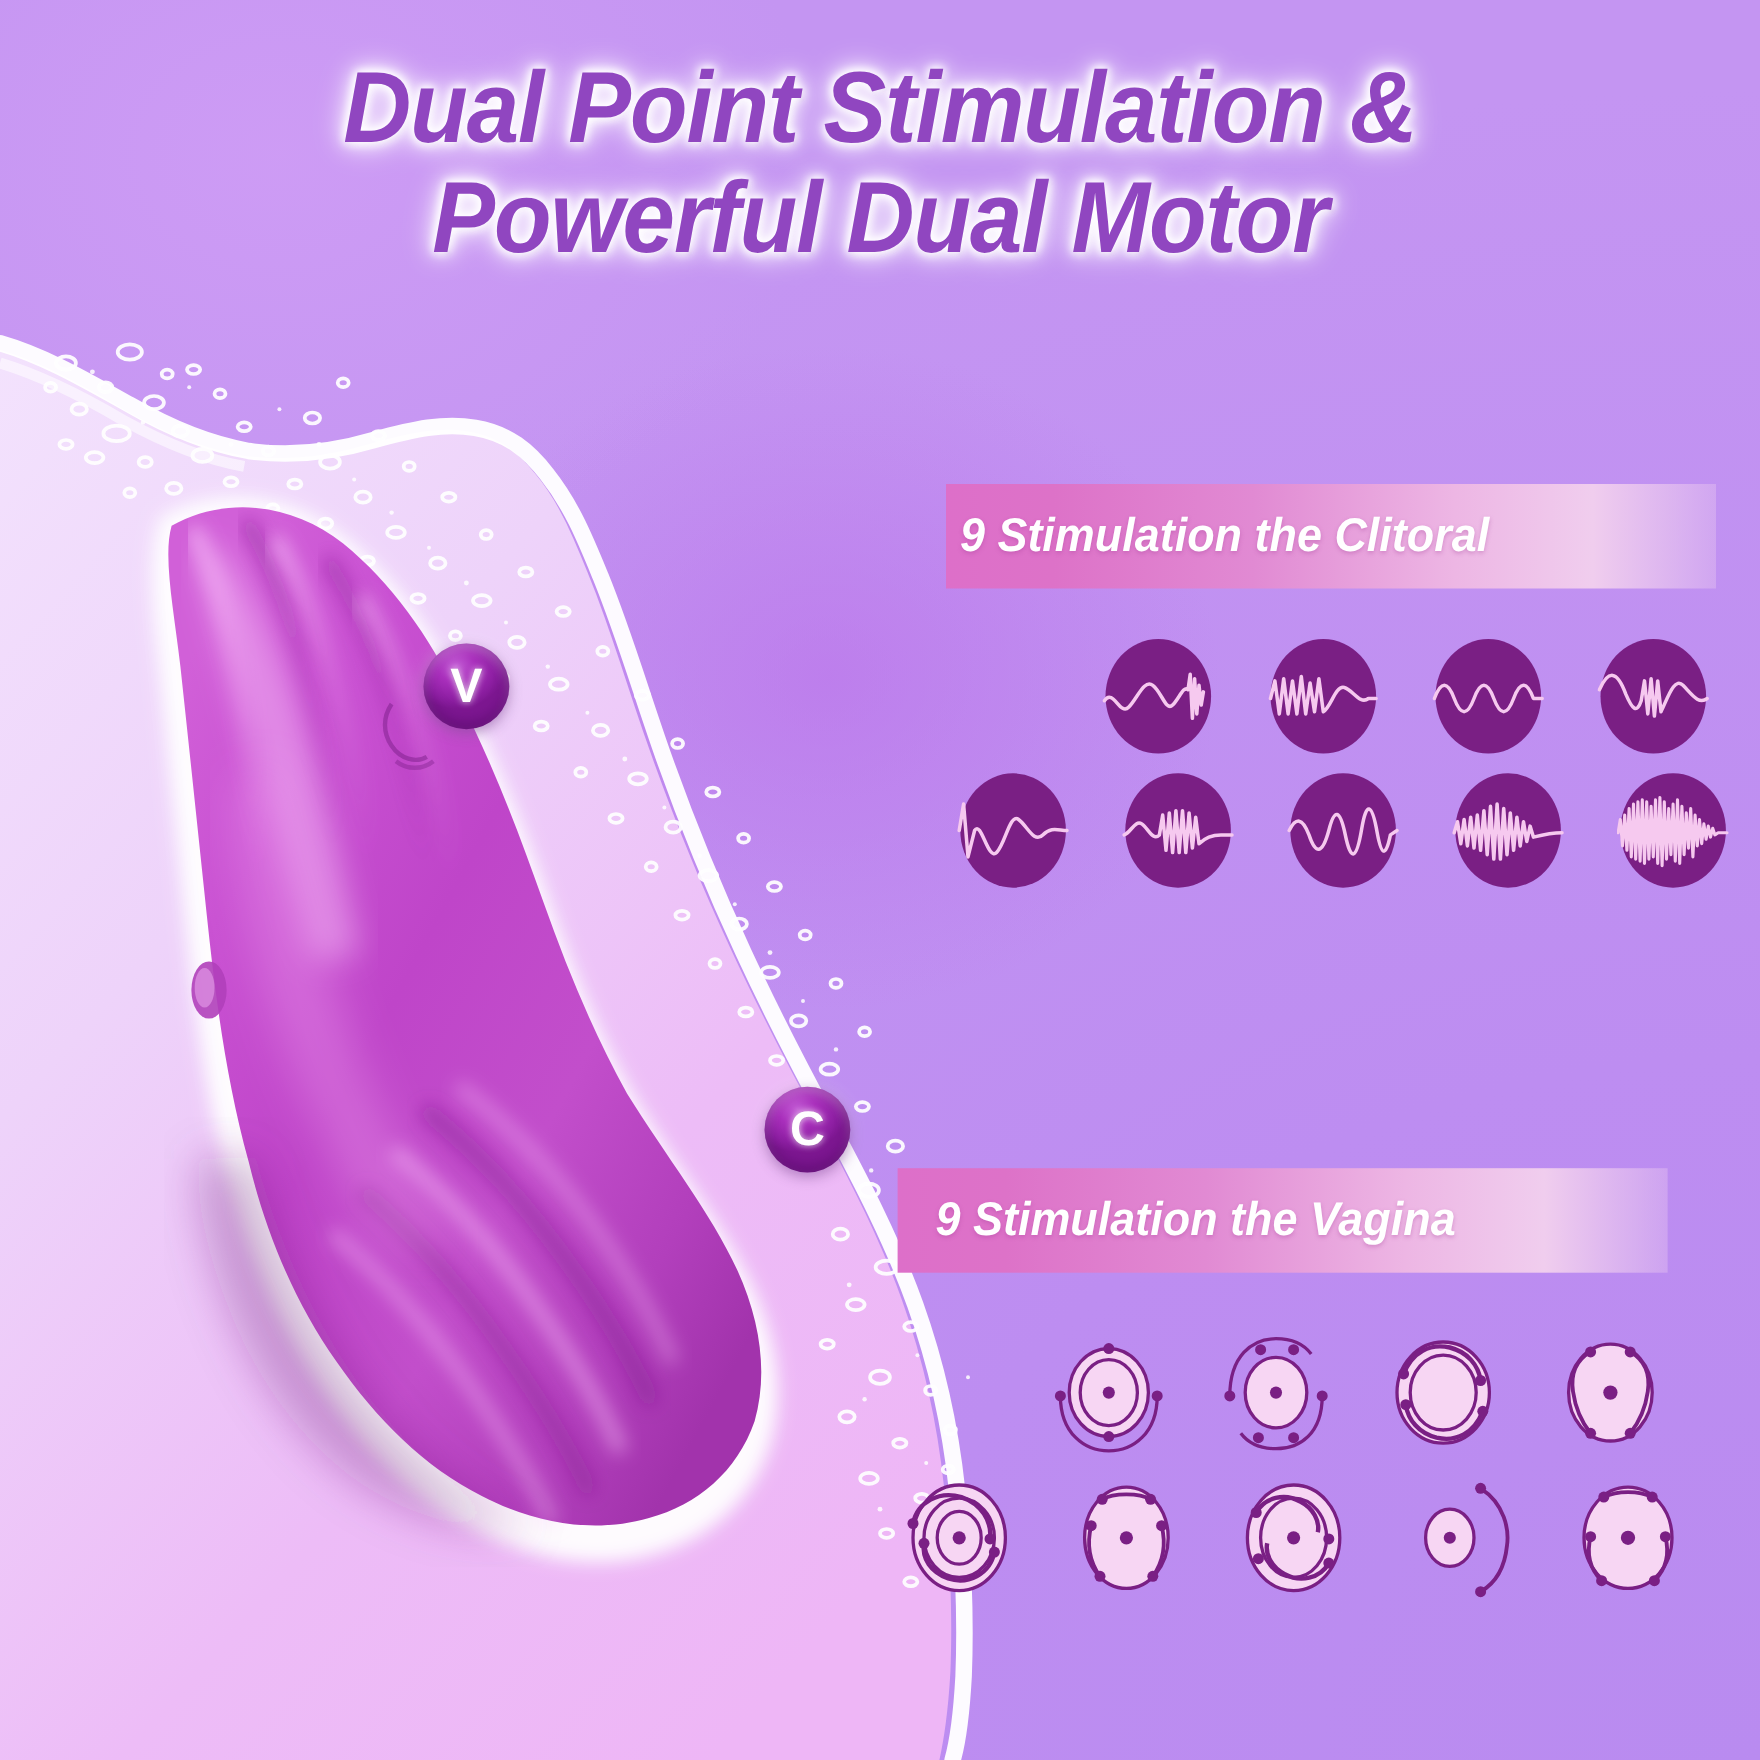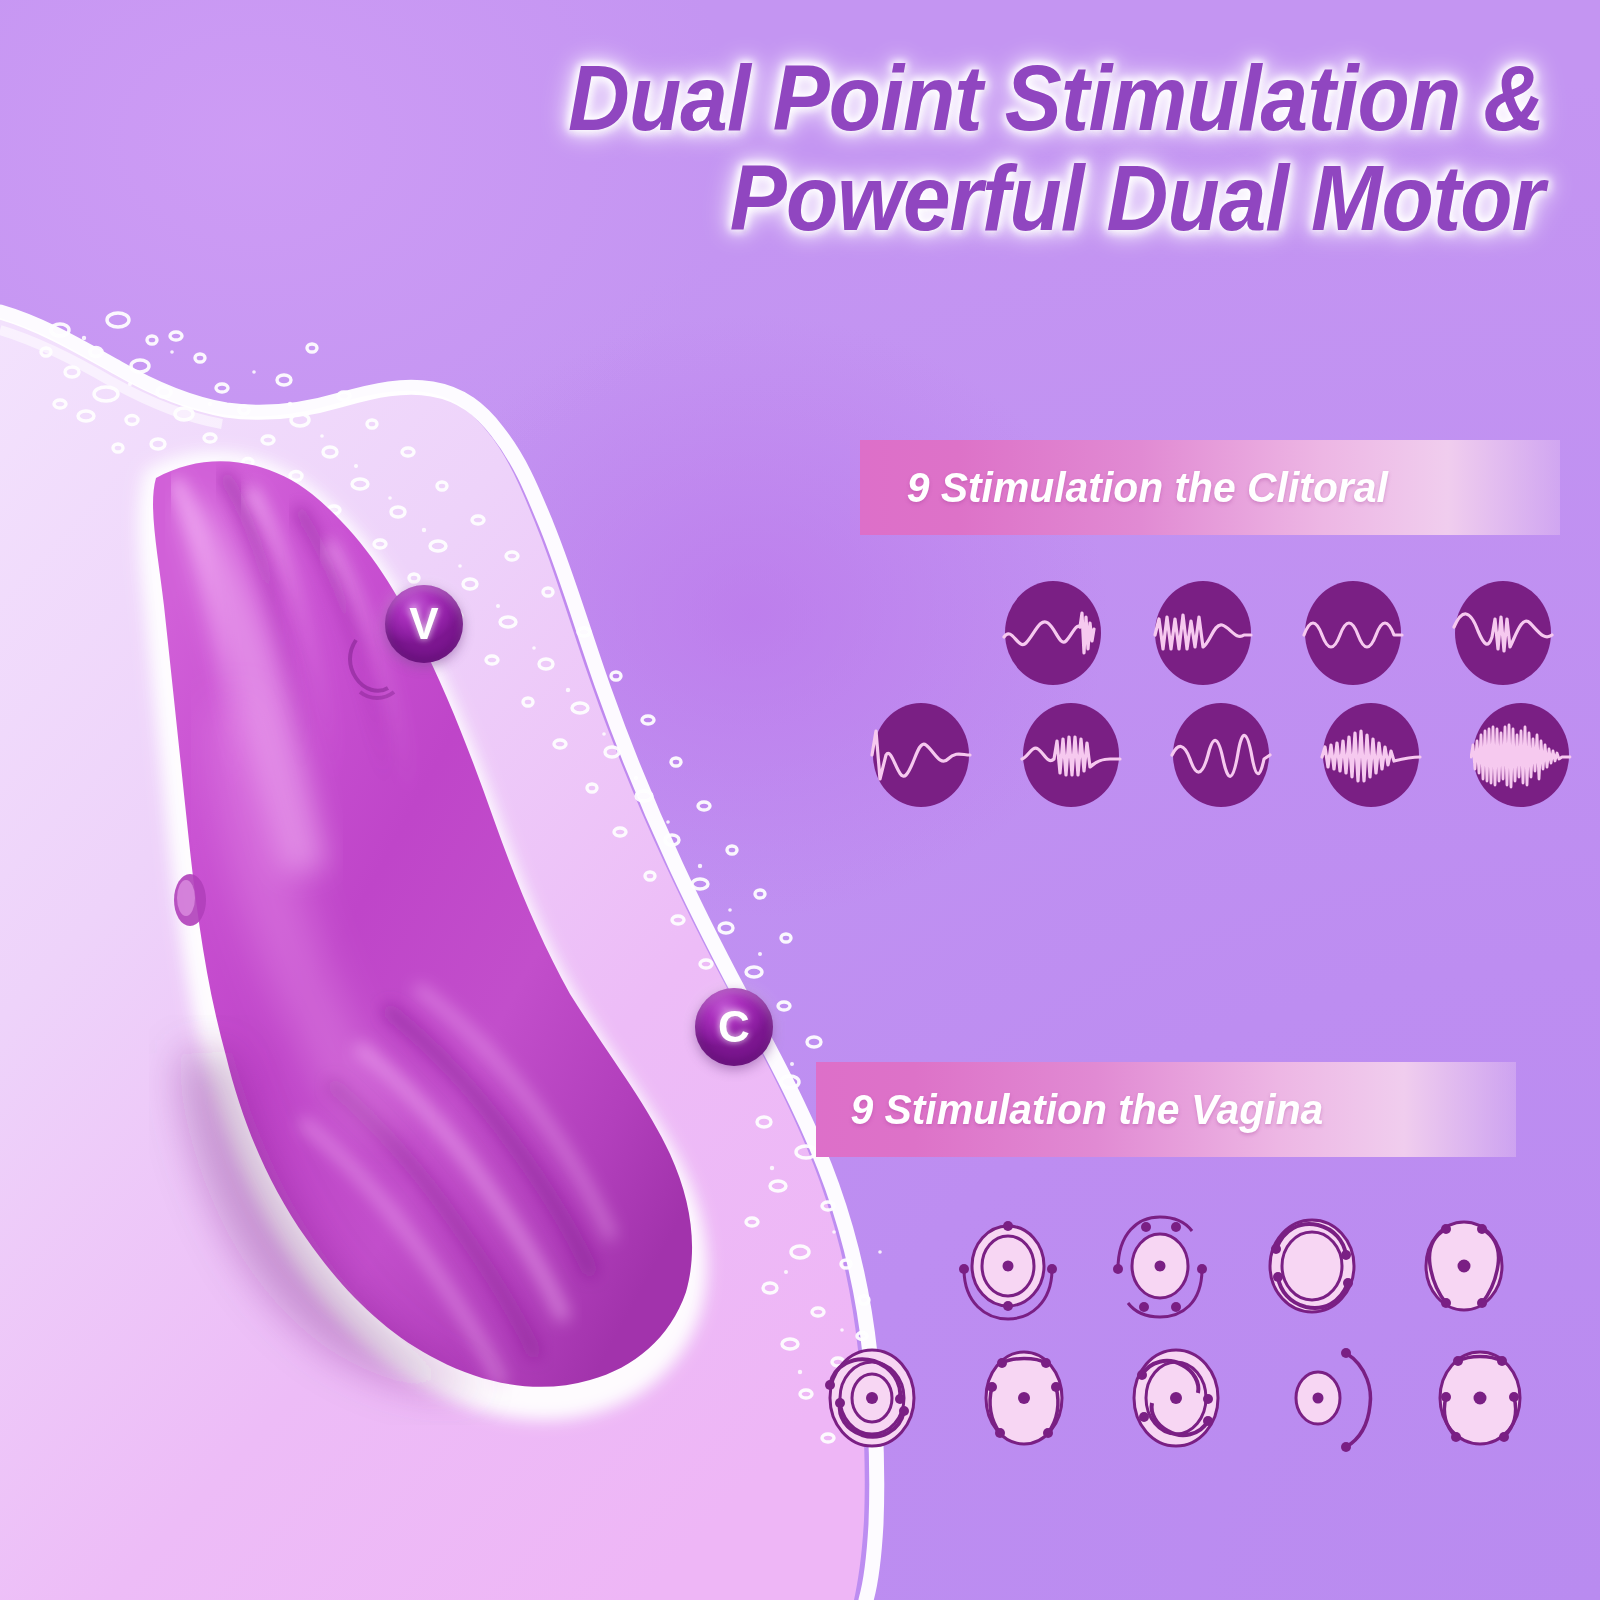--- a/index.html
+++ b/index.html
@@ -42,21 +42,21 @@
   .droplets { position:absolute; inset:0; }
   .droplets svg { position:absolute; inset:0; width:1600px; height:1600px; }
 
   
   .product { position:absolute; inset:0; }
   .product svg { position:absolute; inset:0; width:1600px; height:1600px; }
 
   
   .title-wrap {
     position:absolute; left:0; top:52px; width:1600px;
-    text-align:right; z-index:40;
+    text-align:center; z-index:40;
     pointer-events:none;
   }
   .title-line {
     display:block;
     font-family:"Liberation Sans", sans-serif;
     font-weight:700; font-style:italic;
     font-size:92px; line-height:1.02;
     letter-spacing:-1px;
     color:#9046c0;
     transform:scaleX(.93);
@@ -87,21 +87,20 @@
   .badge-c { left:695px; top:988px; }
 
   
   .panel { position:absolute; z-index:30; }
   .panel-clit { left:860px; top:440px; width:700px; }
   .panel-vag  { left:816px; top:1062px; width:700px; }
 
   .banner {
     height:95px; width:700px;
     display:flex; align-items:center;
-    padding-left:34px;
     background:linear-gradient(90deg,
       #dd6fc9 0%, #dd72c8 14%, #e18ad3 40%, #edb6e4 66%, #f0cdee 84%, rgba(238,205,240,.35) 100%);
   }
   .banner-text {
     font-family:"Liberation Sans", sans-serif;
     font-weight:700; font-style:italic;
     font-size:43px; color:#ffffff;
     transform:scaleX(.95);
     white-space:nowrap;
     text-shadow:0 2px 4px rgba(160,60,150,.35);

